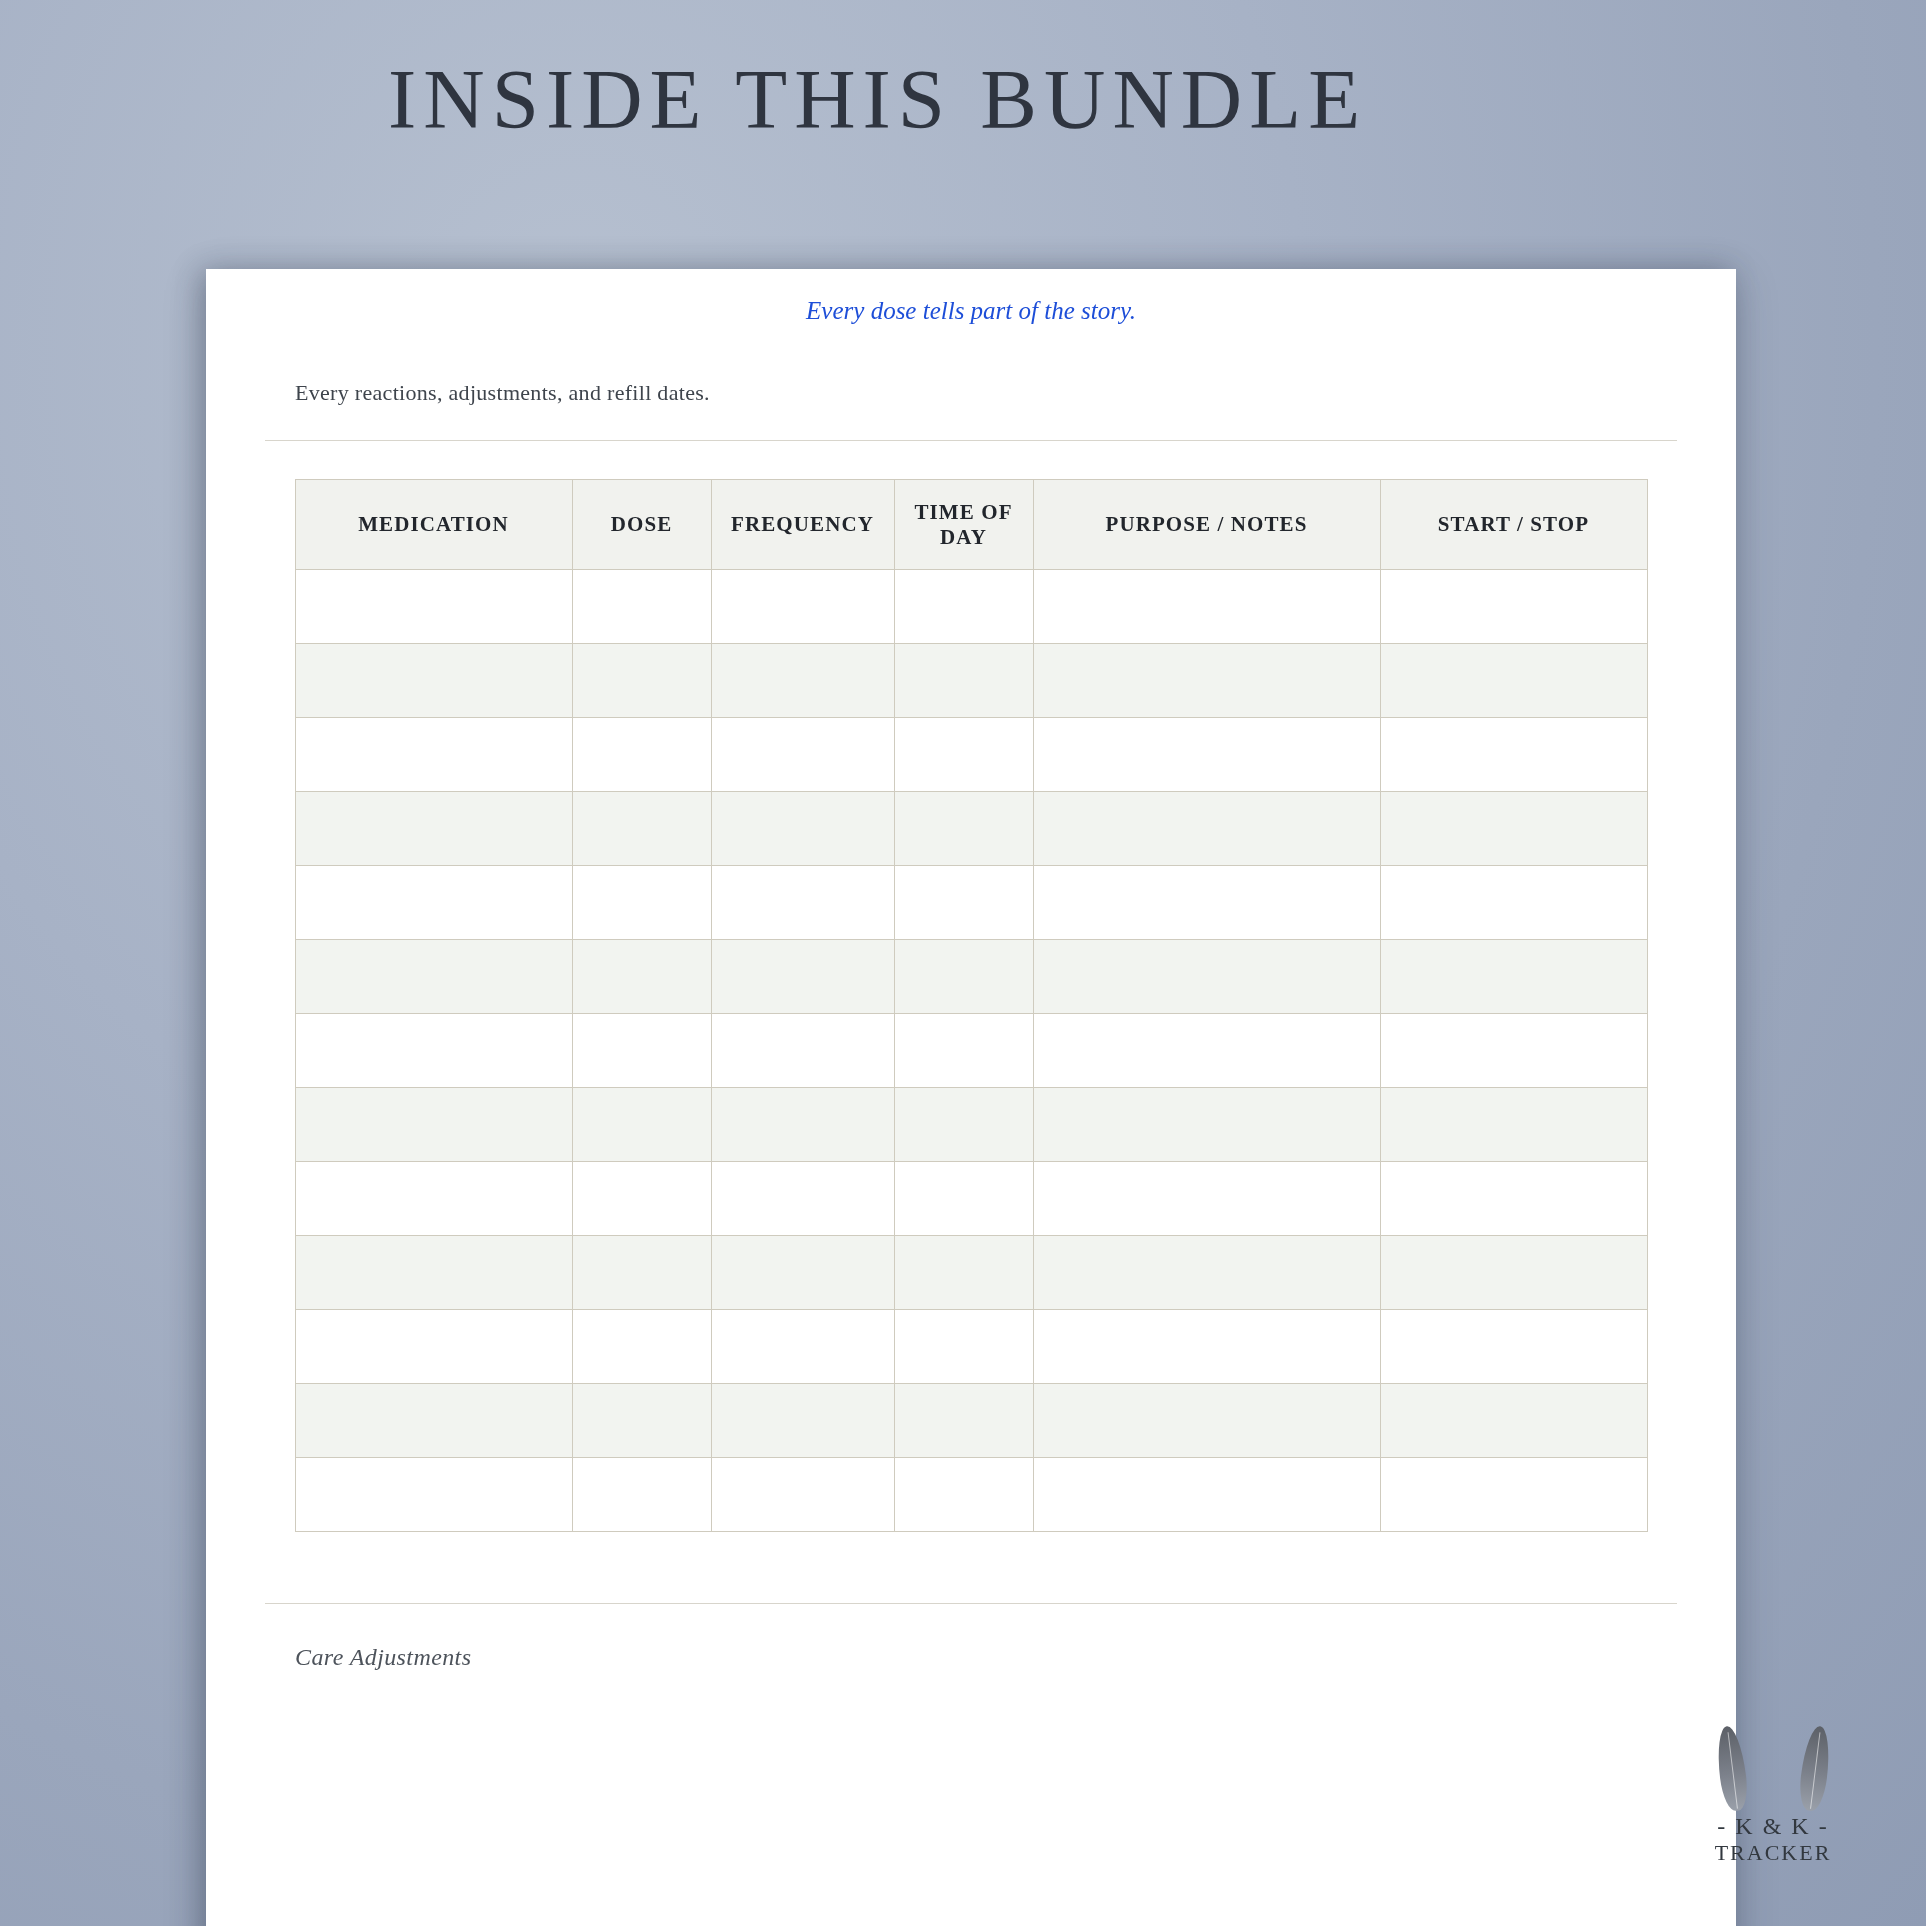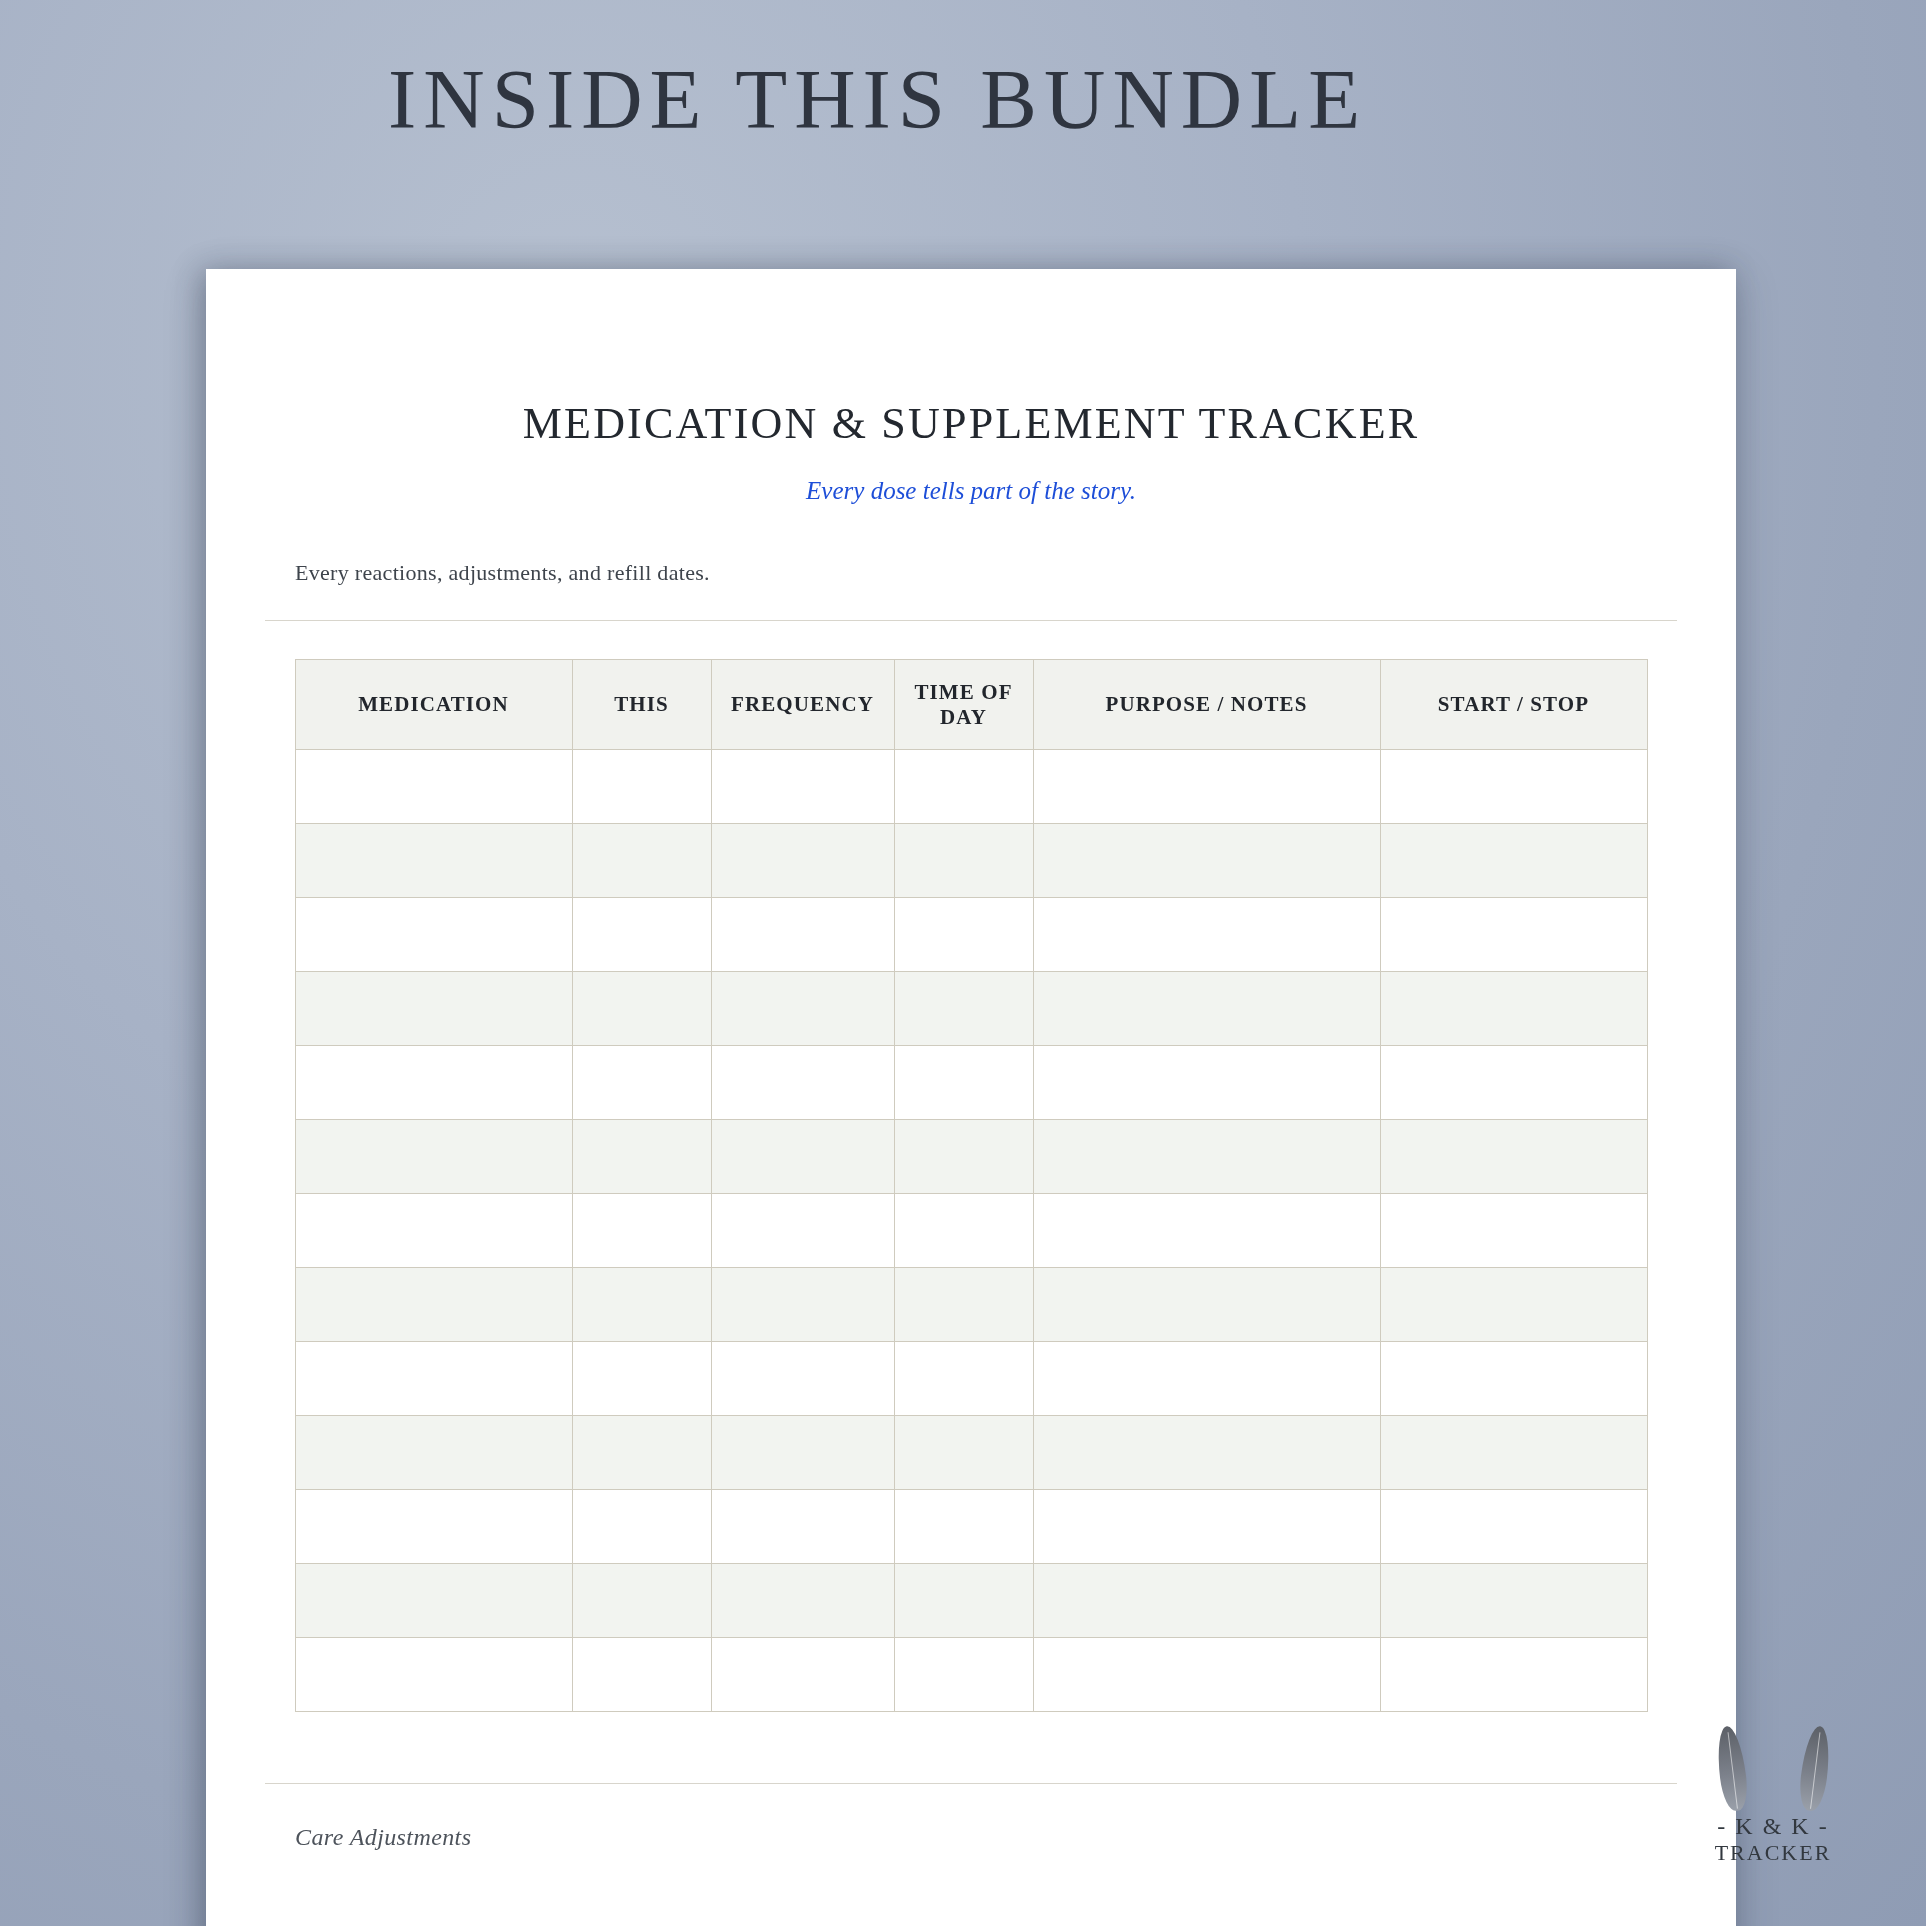--- a/index.html
+++ b/index.html
@@ -182,42 +182,41 @@
 <body>
 
 <div class="backdrop"></div>
 
 <div class="banner">
   <div class="banner-title">INSIDE THIS BUNDLE</div>
 </div>
 
 <div class="sheet">
 
-  <div class="doc-title">MEDICATION &amp; SUPPLEMENT TRACKER</div>
   <div class="doc-subtitle">Every dose tells part of the story.</div>
 
   <div class="intro">
     <div>Every reactions, adjustments, and refill dates.</div>
   </div>
 
   <div class="divider"></div>
 
   <table class="tracker">
     <colgroup>
       <col class="c-med">
         <col class="c-dose">
         <col class="c-freq">
       <col class="c-time">
         <col class="c-note">
         <col class="c-ss">
     </colgroup>
     <thead>
       <tr>
         <th>MEDICATION</th>
-        <th>THIS</th>
+        <th>DOSE</th>
         <th>FREQUENCY</th>
         <th>TIME OF DAY</th>
         <th>PURPOSE / NOTES</th>
         <th>START / STOP</th>
       </tr>
     </thead>
     <tbody id="tracker-body">
         <tr class="plain">
           <td></td>
           <td></td>

